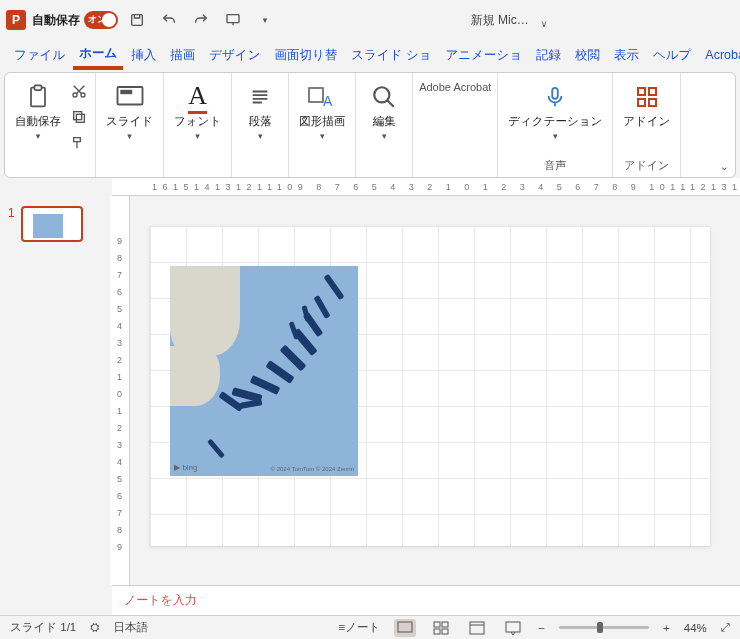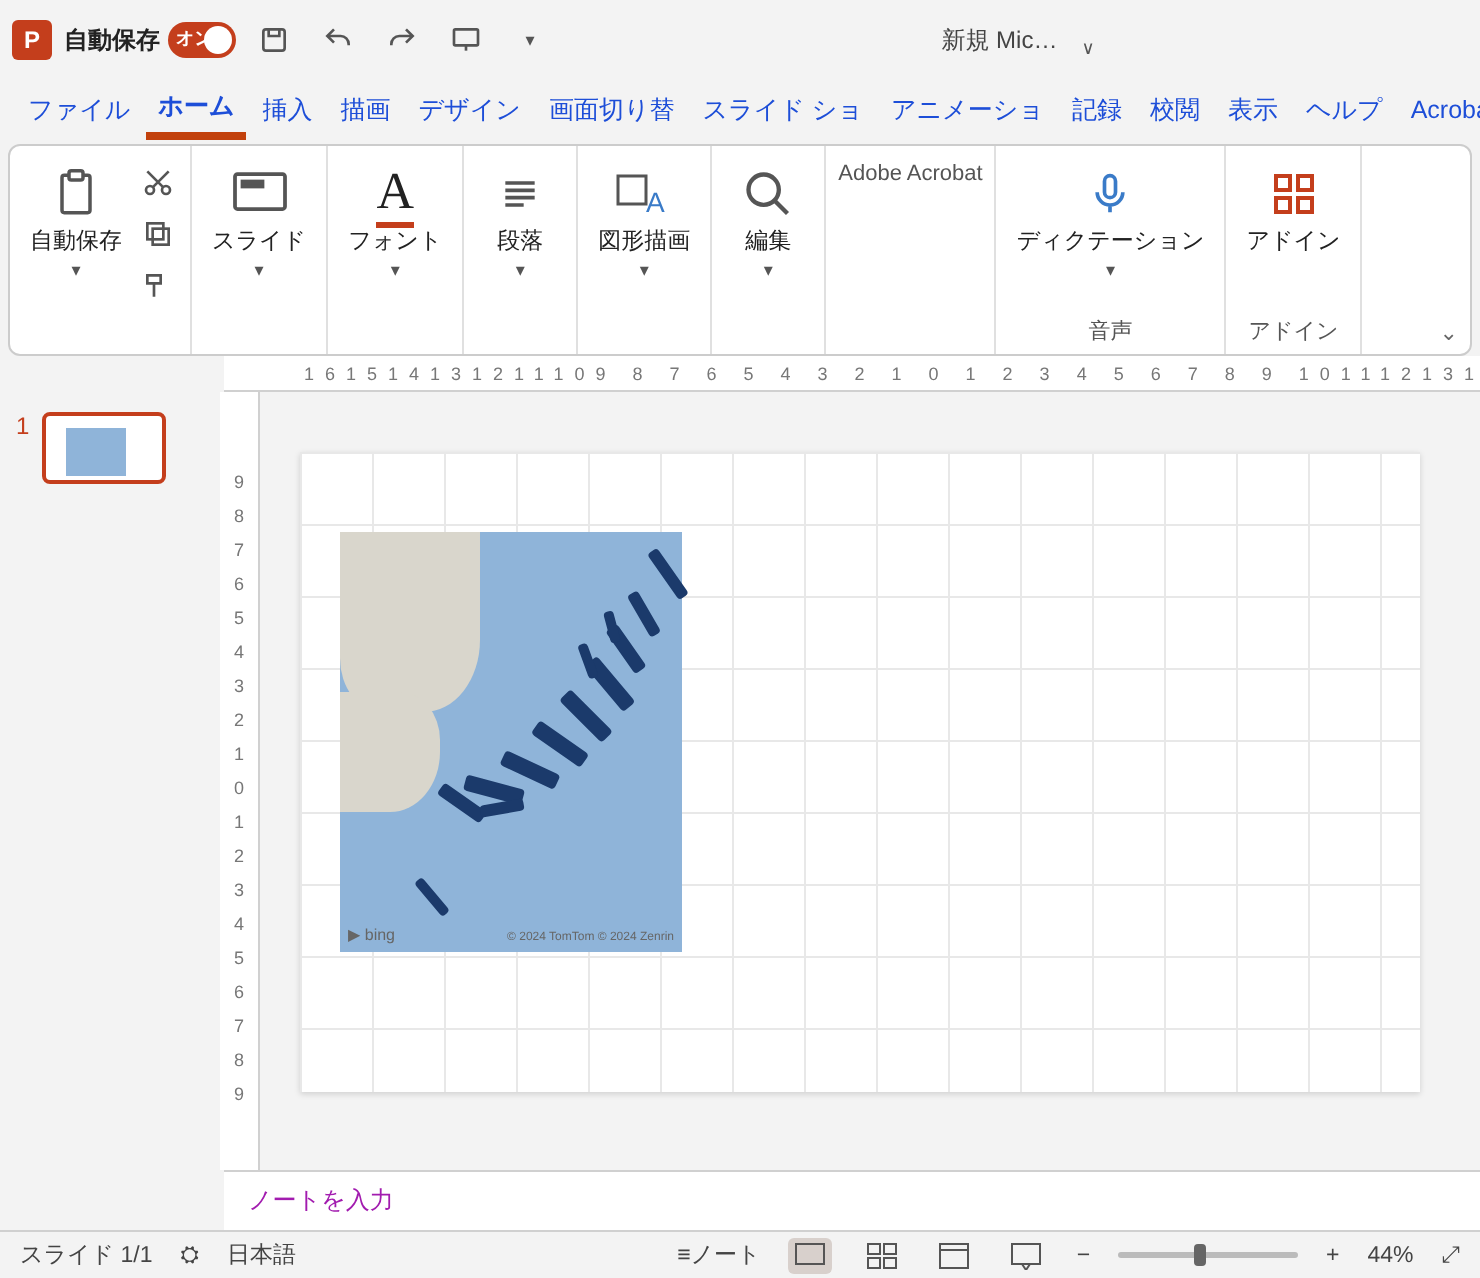--- a/index.html
+++ b/index.html
@@ -47,28 +47,28 @@
   .thumb { width: 62px; height: 36px; border: 2px solid #c43e1c; border-radius: 4px; background: #fff; position:relative; overflow:hidden;}
   .thumb::after{content:"";position:absolute;left:10px;top:6px;width:30px;height:24px;background:#8fb4d9;}
   
   .editor { flex: 1; display:flex; position:relative; }
   .ruler-v { width: 20px; background:#fff; border-right:1px solid #d0d0d0; display:flex; flex-direction:column; align-items:center; font-size:9px; color:#777; padding:40px 0; gap:7px;}
   .canvas-wrap { flex:1; background:#f3f3f3; padding:30px 30px 10px 20px; overflow:hidden;}
   .slide { width: 560px; height: 320px; background:#fff; box-shadow:0 1px 3px rgba(0,0,0,0.15); position:relative;
     background-image: linear-gradient(#e8e8e8 1px, transparent 1px), linear-gradient(90deg, #e8e8e8 1px, transparent 1px);
     background-size: 36px 36px;
   }
-  .map { position:absolute; left:20px; top:40px; width:171px; height:210px; background:#8fb4d9; }
+  .map { position:absolute; left:20px; top:40px; width:188px; height:210px; background:#8fb4d9; }
   .land { position:absolute; background:#d9d6cc; }
   .jp-stroke { position:absolute; background:#1b3a6b; border-radius:2px; }
   .bing { position:absolute; left:4px; bottom:4px; font-size:8px; color:#666;}
   .copy { position:absolute; right:4px; bottom:4px; font-size:6px; color:#666;}
 
   
-  .notes { height: 30px; border-top:1px solid #d0d0d0; background:#fff; padding:6px 12px; color:#a21caf; margin-left:112px;}
+  .notes { height: 30px; border-top:1px solid #d0d0d0; background:#fff; padding:6px 12px; color:#ef4444; margin-left:112px;}
 
   
   .status { height: 24px; border-top:1px solid #d0d0d0; background:#f3f3f3; display:flex; align-items:center; padding:0 10px; gap:14px; font-size:11.5px; color:#444;}
   .status .spacer { flex:1; }
   .view-btn { width:22px; height:18px; display:flex; align-items:center; justify-content:center; color:#555;}
   .view-btn.active { background:#d8d0cc; border-radius:3px;}
   .zoom-slider { width:90px; height:3px; background:#bbb; border-radius:2px; position:relative;}
   .zoom-slider::after{content:"";position:absolute; left:38px; top:-4px; width:6px; height:11px; background:#666; border-radius:2px;}
 </style>
 </head>

